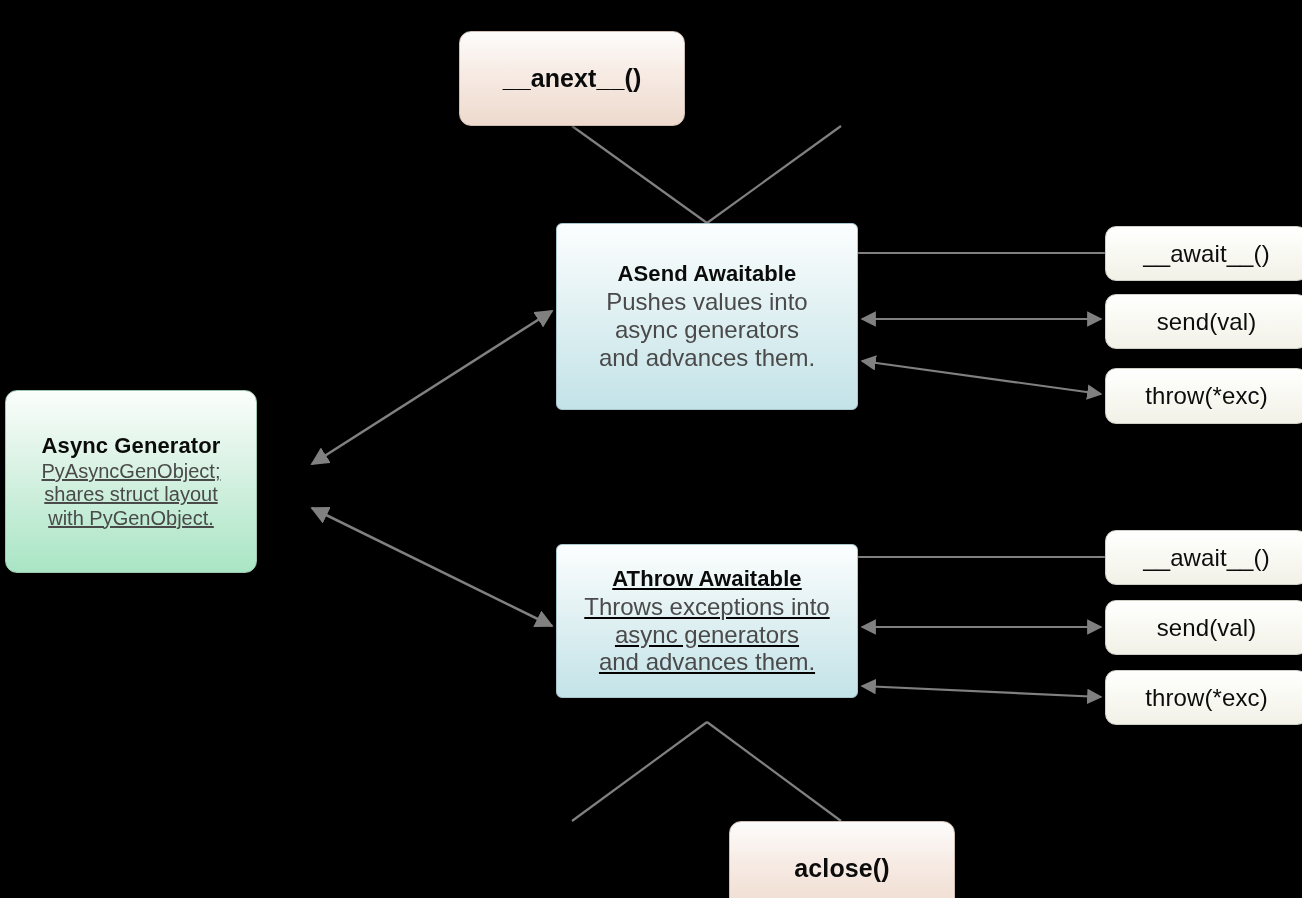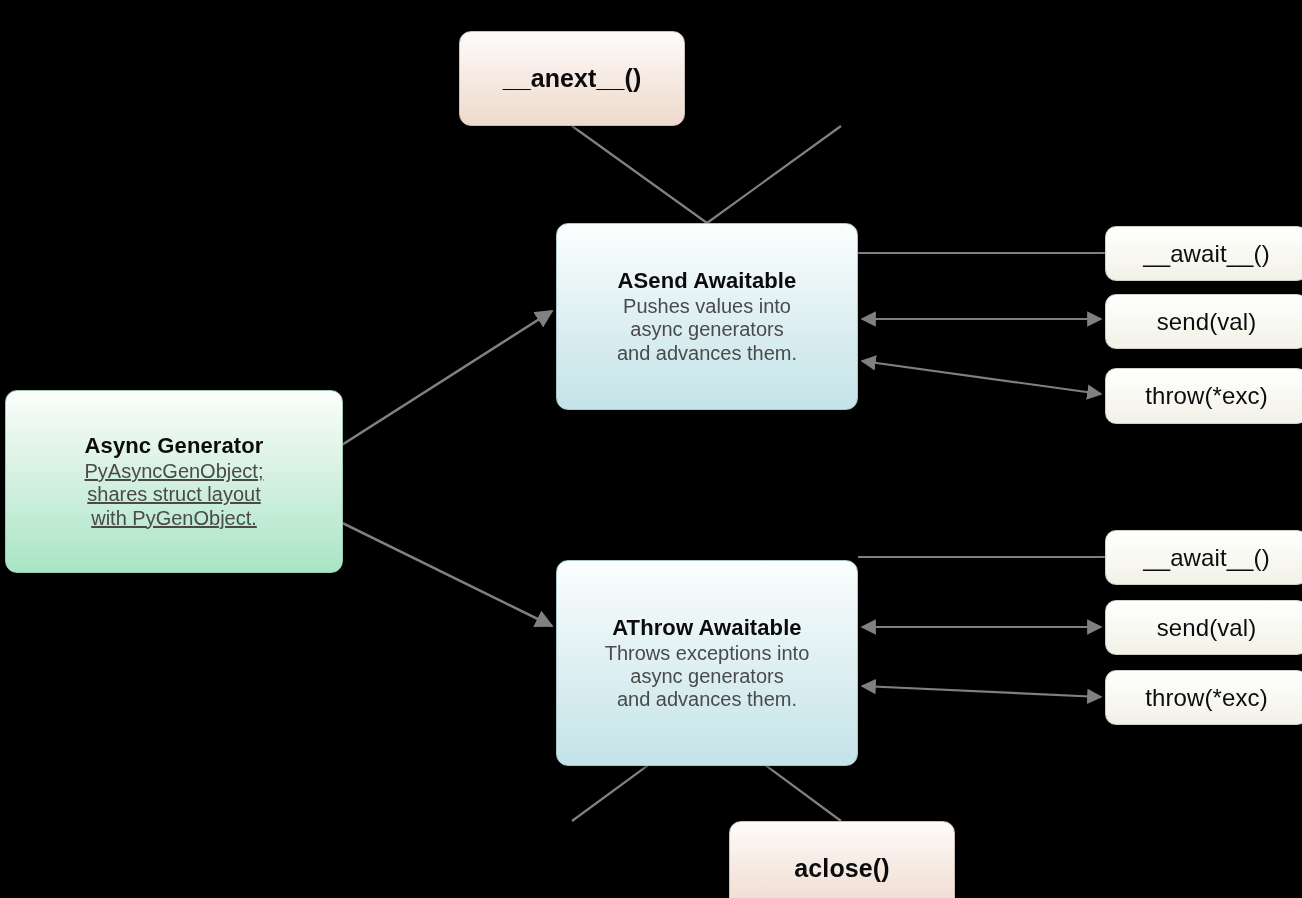--- a/index.html
+++ b/index.html
@@ -62,23 +62,24 @@
     background: linear-gradient(to bottom, #fbfefc 0%, #ddf3e6 38%, #a9e5c5 100%);
     border-color: #9ec7b0;
   }
   .node.source .title { font-size: 22px; }
   .node.source .subtitle { font-size: 20px; }
 
   
   .node.awaitable {
     background: linear-gradient(to bottom, #fcfefe 0%, #e2f1f3 45%, #c3e3e8 100%);
     border-color: #a8c7cc;
+    border-radius: 6px;
   }
   .node.awaitable .title { font-size: 22px; }
-  .node.awaitable .subtitle { font-size: 20px; }
+  .node.awaitable .subtitle { font-size: 24px; }
 
   
   .node.protocol {
     background: linear-gradient(to bottom, #ffffff 0%, #fafaf5 40%, #f2f1e7 100%);
     border-color: #cfcfc6;
     border-radius: 11px;
   }
   .node.protocol .title { font-size: 24px; font-weight: normal; color: #0d0d0d; }
 </style>
 </head>
@@ -113,35 +114,35 @@
     <line x1="858" y1="533" x2="1105" y2="533" stroke="#808080" stroke-width="2.2"></line>
     <line x1="862" y1="603" x2="1101" y2="603" stroke="#808080" stroke-width="2.2" marker-start="url(#arrowStart)" marker-end="url(#arrowEnd)"></line>
     <line x1="862" y1="662" x2="1101" y2="673" stroke="#808080" stroke-width="2.2" marker-start="url(#arrowStart)" marker-end="url(#arrowEnd)"></line>
   </svg>
 
   <div class="node method" style="left:459px; top:7px; width:226px; height:95px;">
     <span class="title">__anext__()</span>
   </div>
 
 
-  <div class="node source" style="left:5px; top:366px; width:338px; height:183px;">
+  <div class="node source" style="left:5px; top:366px; width:252px; height:183px;">
     <span class="title">Async Generator</span>
     <span class="subtitle" style="white-space:pre-line;text-decoration:underline;">PyAsyncGenObject;
 shares struct layout
 with PyGenObject.</span>
   </div>
 
   <div class="node awaitable" style="left:556px; top:199px; width:302px; height:187px;">
     <span class="title">ASend Awaitable</span>
     <span class="subtitle" style="white-space:pre-line;">Pushes values into
 async generators
 and advances them.</span>
   </div>
 
-  <div class="node awaitable" style="left:556px; top:536px; width:302px; height:206px;">
+  <div class="node awaitable" style="left:556px; top:520px; width:302px; height:154px;text-decoration:underline;">
     <span class="title">AThrow Awaitable</span>
     <span class="subtitle" style="white-space:pre-line;">Throws exceptions into
 async generators
 and advances them.</span>
   </div>
 
   <div class="node protocol" style="left:1105px; top:202px; width:203px; height:55px;">
     <span class="title">__await__()</span>
   </div>
   <div class="node protocol" style="left:1105px; top:270px; width:203px; height:55px;">

